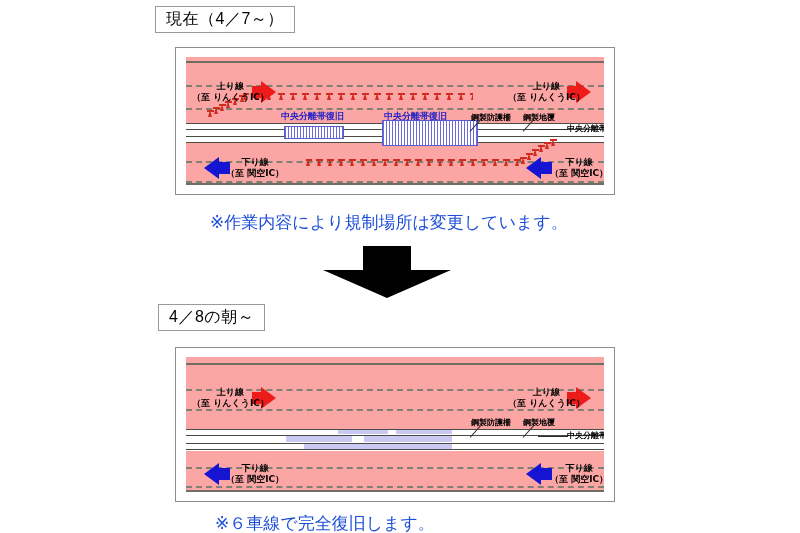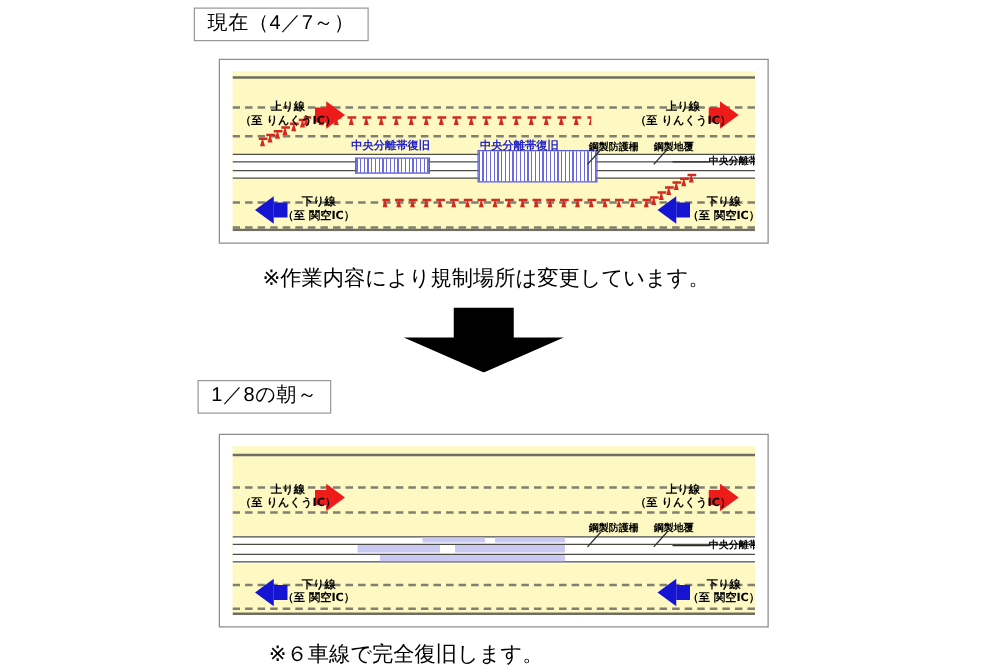--- a/index.html
+++ b/index.html
@@ -39,21 +39,21 @@
   }
   #diagram-1 { left: 175px; top: 47px; width: 440px; height: 148px; }
   #diagram-2 { left: 175px; top: 347px; width: 440px; height: 155px; }
 
   .road-area {
     position: absolute;
     left: 10px;
     right: 10px;
     top: 9px;
     bottom: 9px;
-    background: #fef9c3;
+    background: #fca5a5;
     overflow: hidden;
   }
 
   
   .solid-edge {
     position: absolute;
     left: 0; right: 0;
     height: 2px;
     background: #6e6e62;
   }
@@ -179,21 +179,21 @@
     position: absolute;
     background: #2b2b2b;
     height: 1px;
     transform-origin: left center;
   }
 
   
   .caption {
     position: absolute;
     font-size: 17px;
-    color: #000000;
+    color: #1d4ed8;
     white-space: nowrap;
     font-family: "DejaVu Sans", sans-serif;
   }
   #caption-1 { left: 210px; top: 211px; }
   #caption-2 { left: 215px; top: 512px; }
 
   
   #down-arrow {
     position: absolute;
     left: 323px;
@@ -327,21 +327,21 @@
 </div>
 
 <div class="caption" id="caption-1">※作業内容により規制場所は変更しています。</div>
 
 <div id="down-arrow">
   <svg width="128" height="52" viewBox="0 0 128 52" aria-hidden="true">
     <polygon points="40,0 88,0 88,24 128,24 64,52 0,24 40,24" fill="#000000"></polygon>
   </svg>
 </div>
 
-<div class="title-box" id="title-next">1／8の朝～</div>
+<div class="title-box" id="title-next">4／8の朝～</div>
 
 <div class="diagram-frame" id="diagram-2">
   <div class="road-area">
 
     <div class="solid-edge" style="top:6px;"></div>
     <div class="dash-lane" style="top:32px;"></div>
     <div class="dash-lane" style="top:52px;"></div>
 
     <div class="median-band" style="top:72px; height:22px;"></div>
     <div class="median-line" style="top:72px;"></div>

